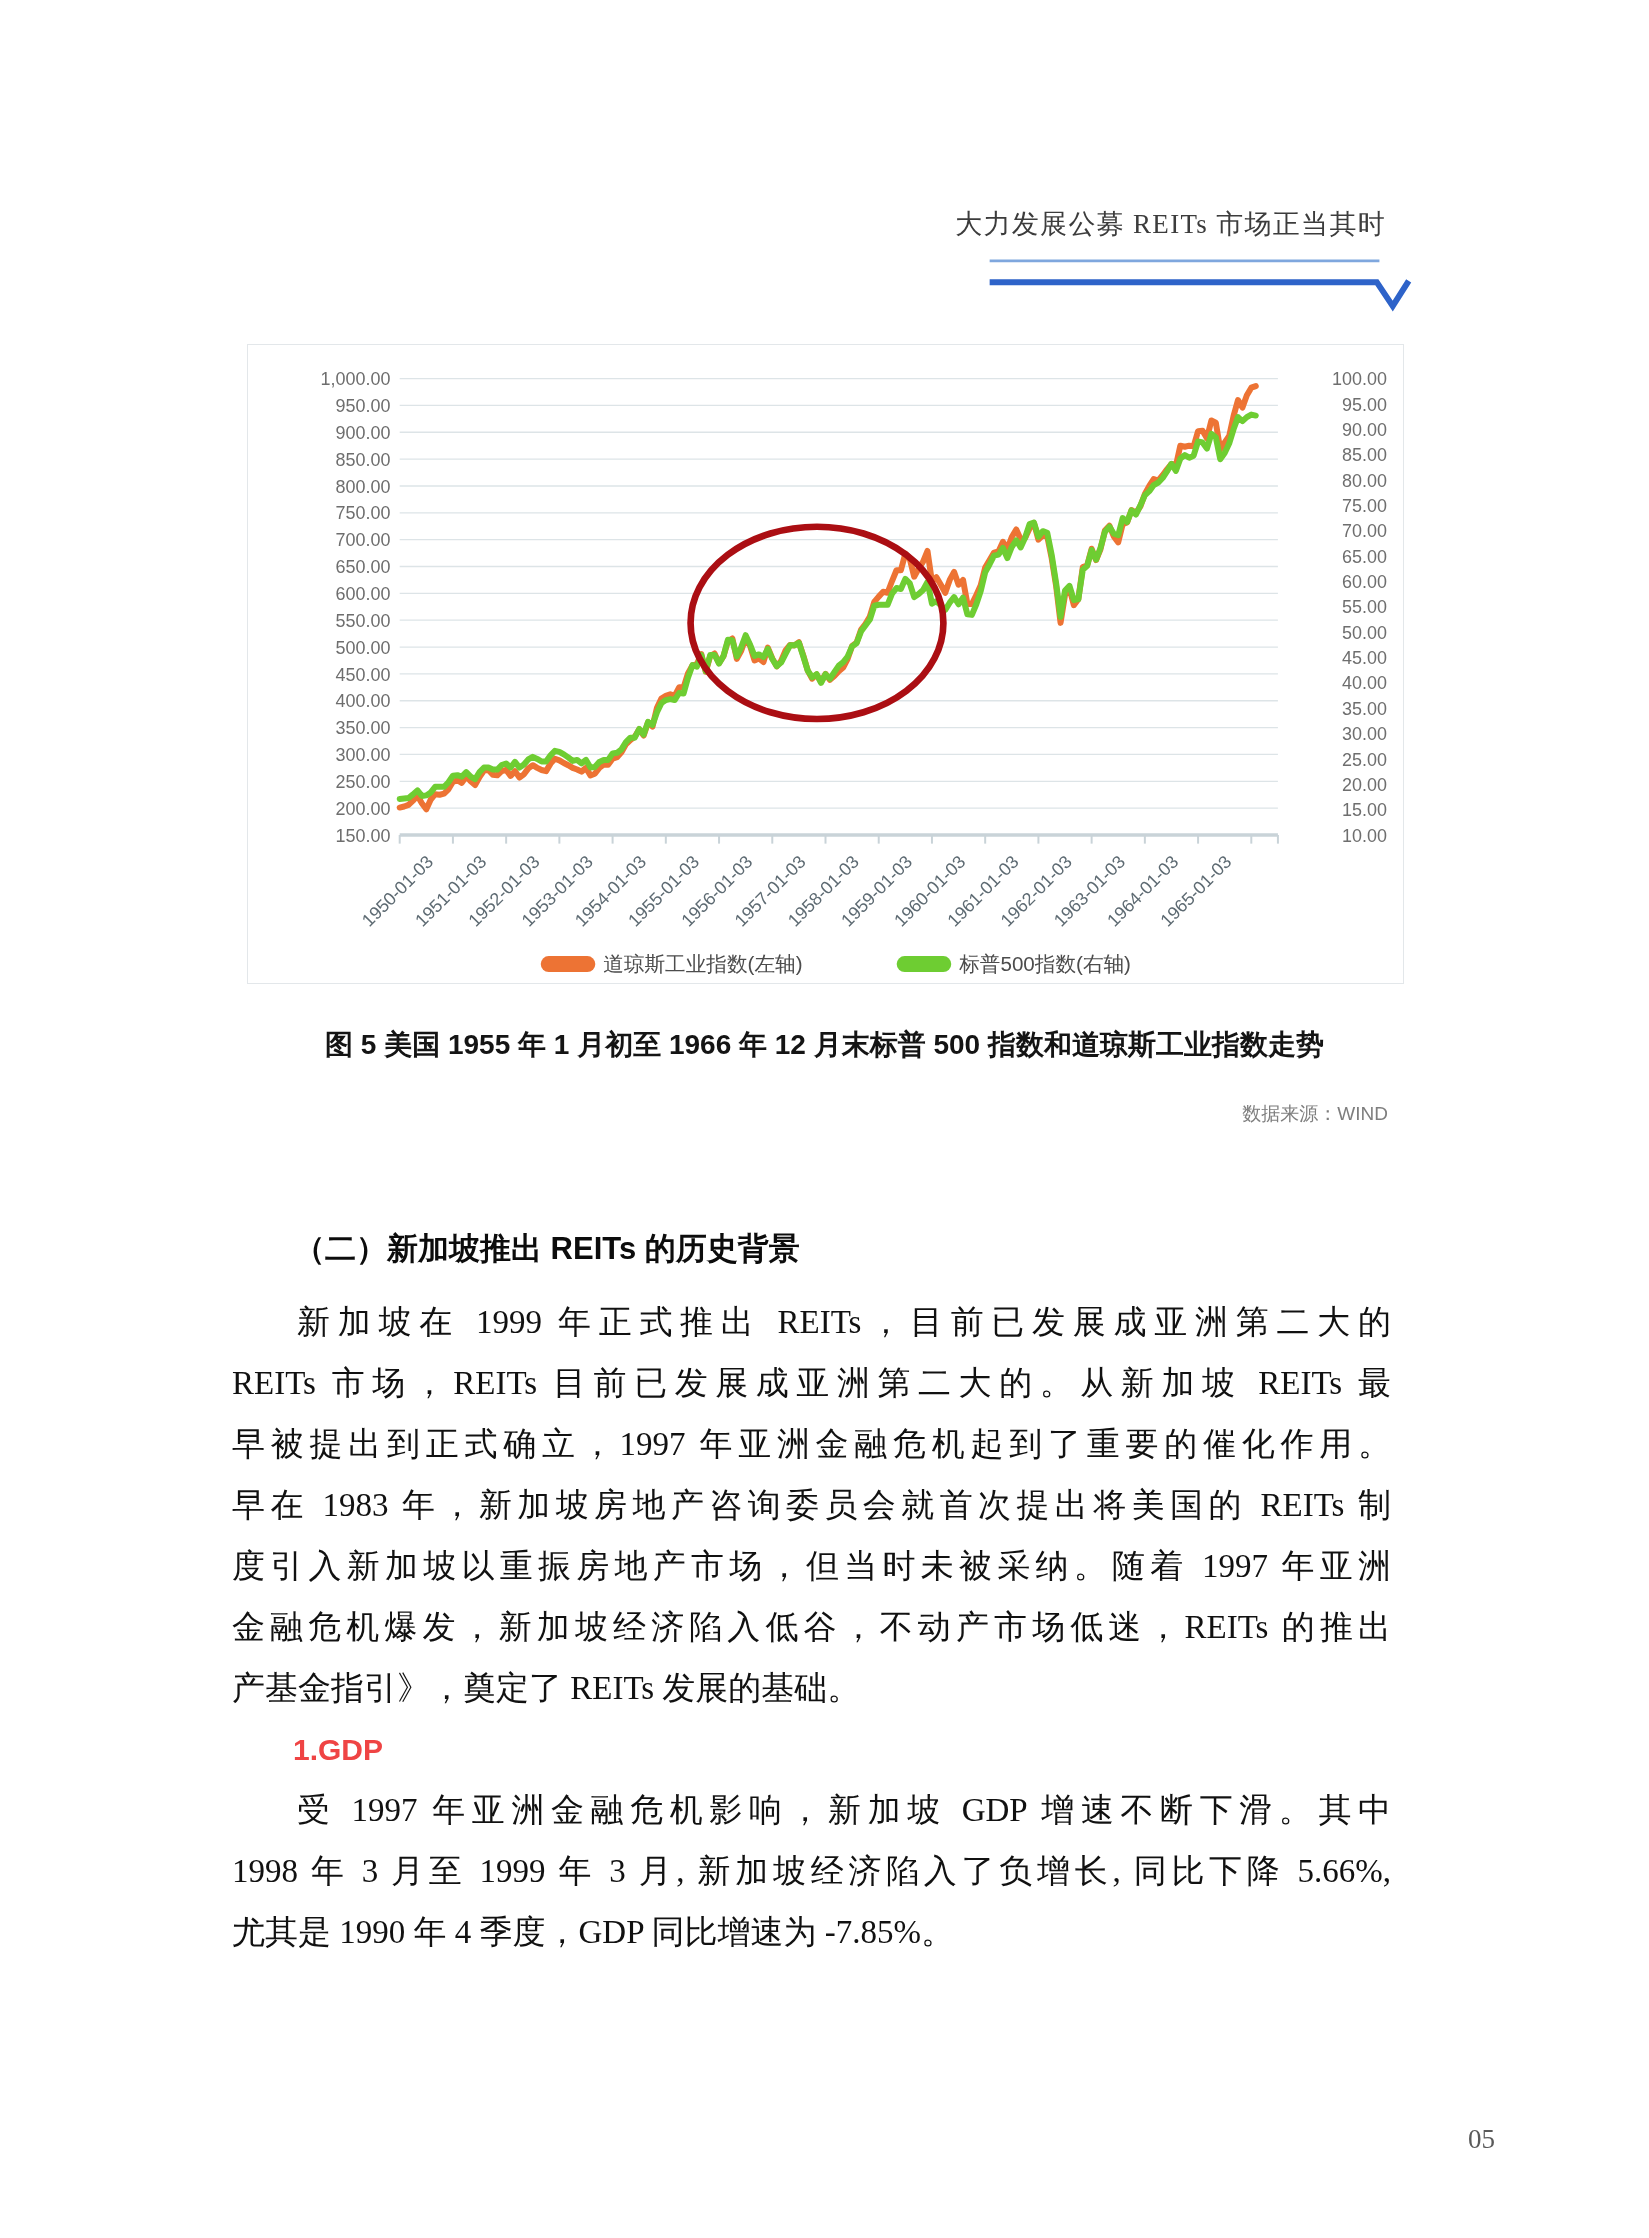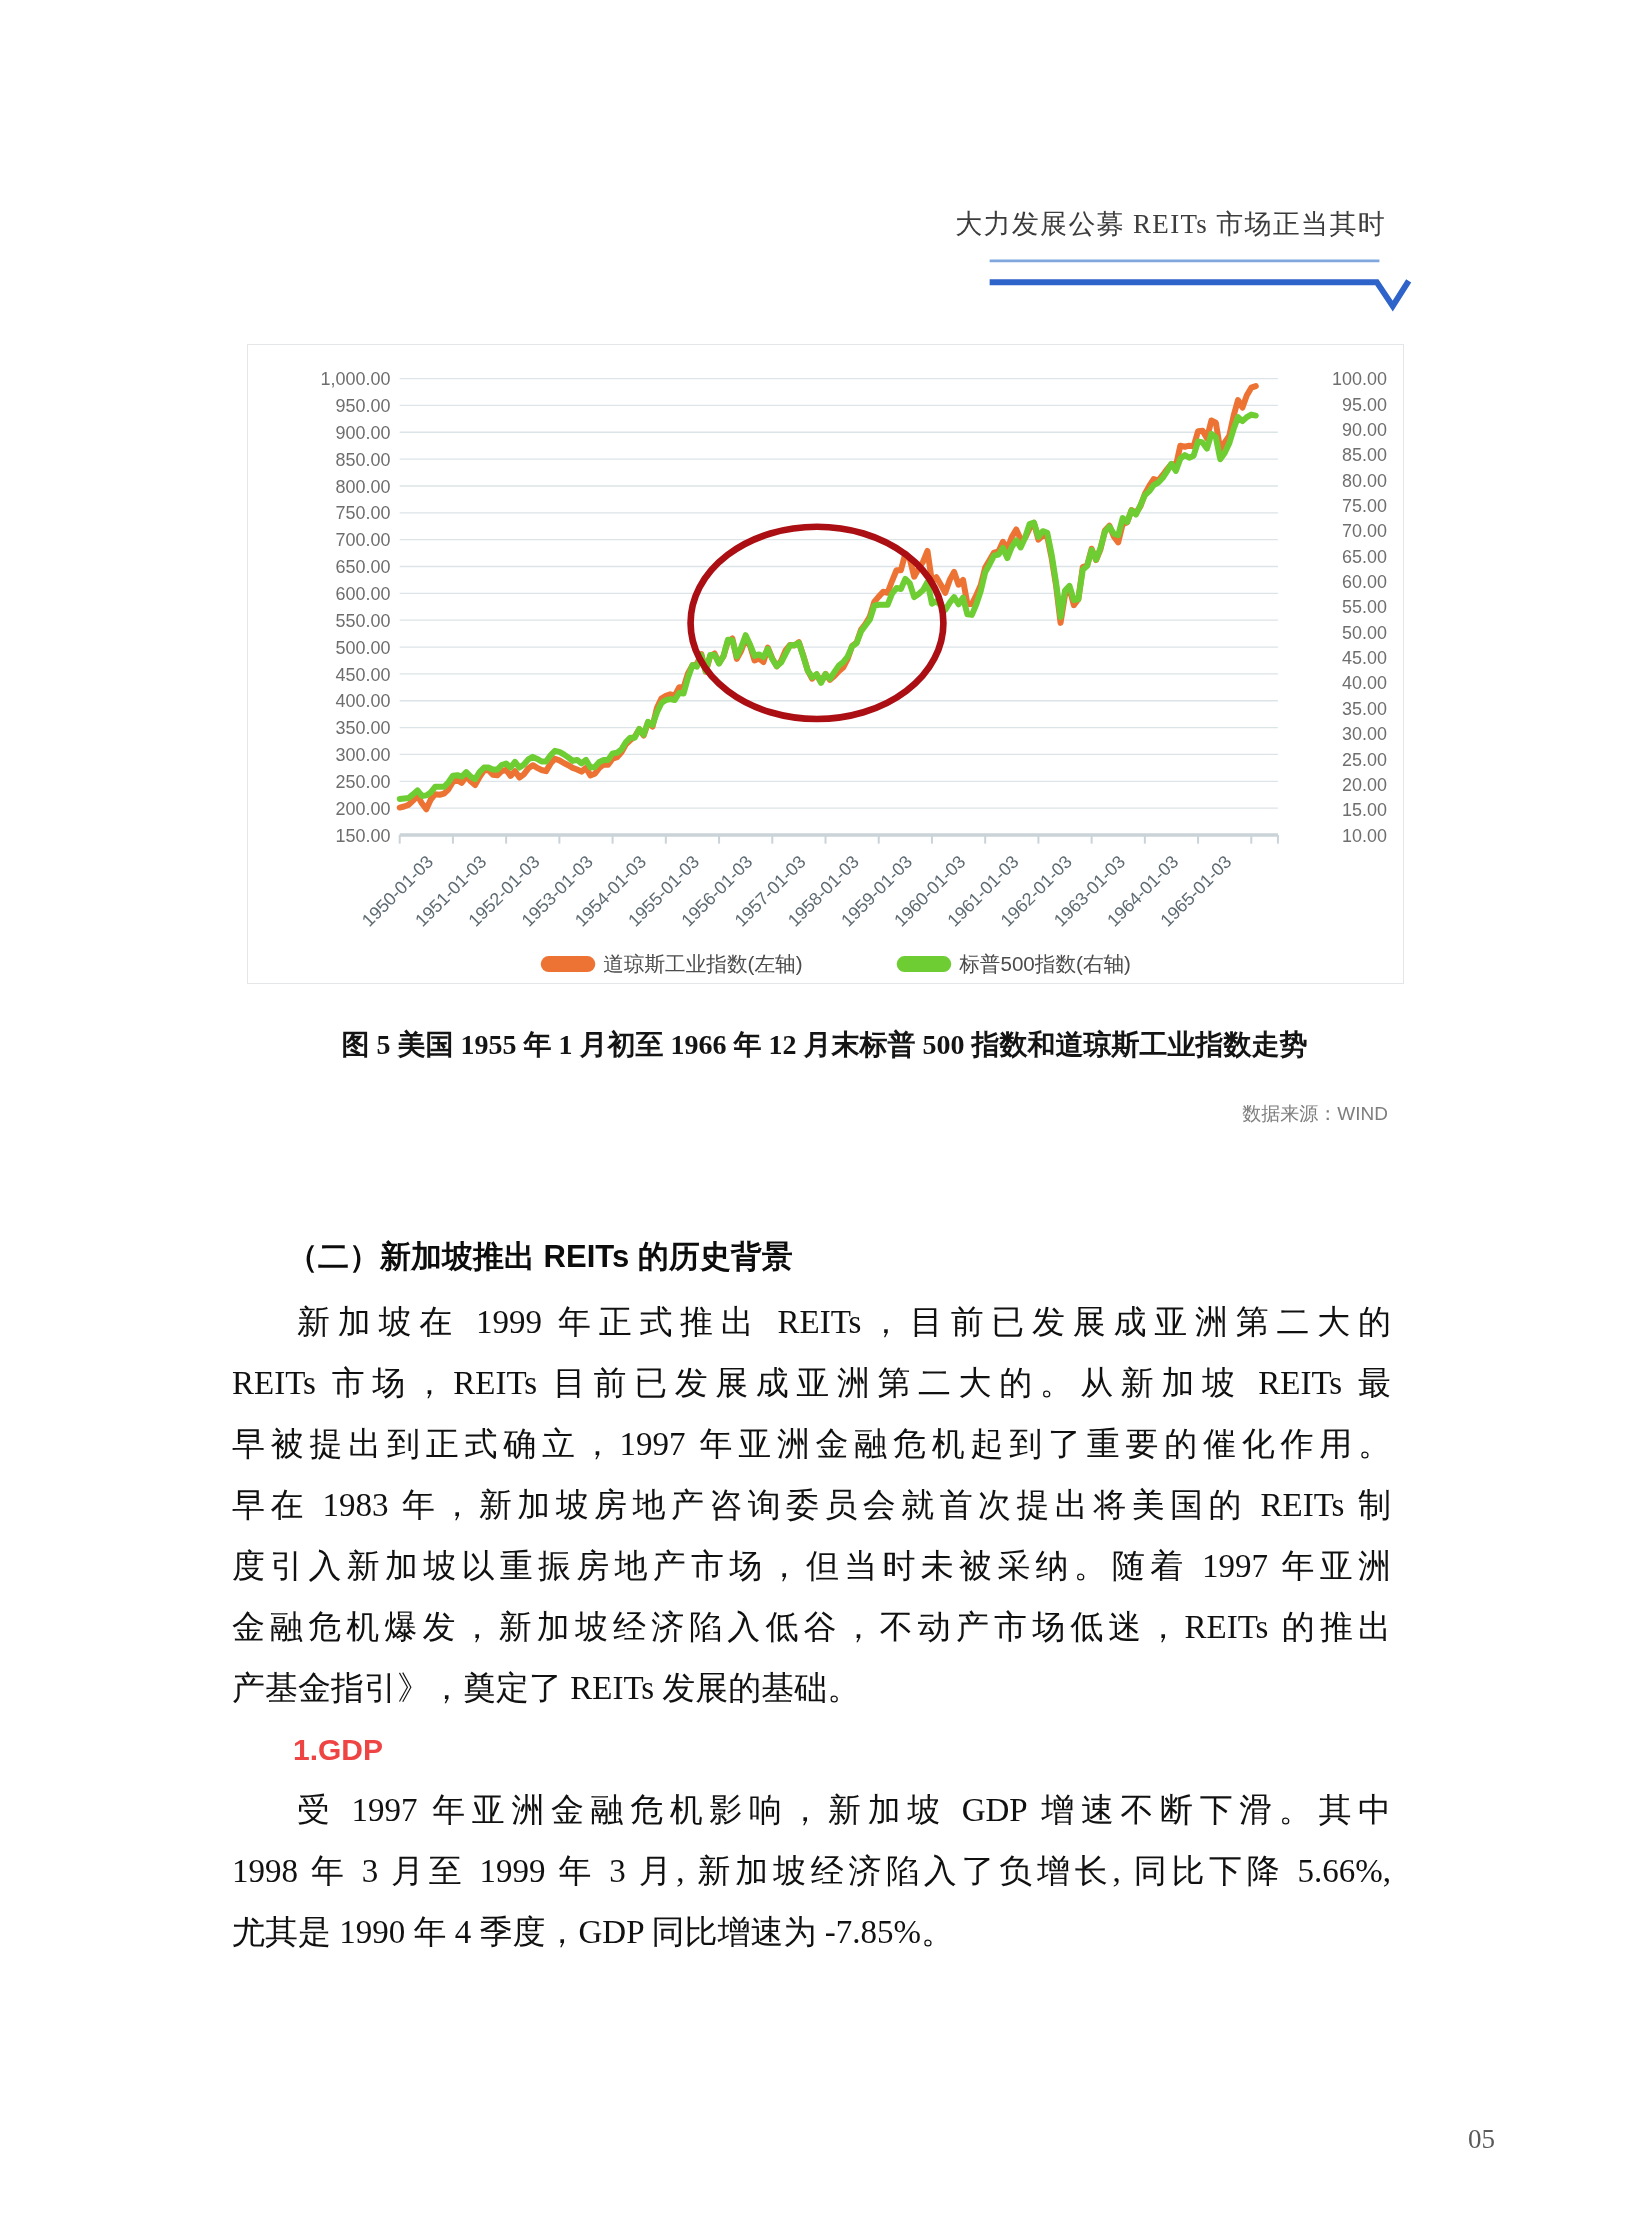--- a/index.html
+++ b/index.html
@@ -8,28 +8,28 @@
 
   .hdr-title{position:absolute;top:206px;right:263px;font-size:27px;color:#3c3c3c;
              letter-spacing:1.3px;white-space:nowrap;}
   .hdr-underline{position:absolute;left:983px;top:250px;width:439px;height:67px;}
 
   .chart-card{position:absolute;left:247px;top:344px;width:1157px;height:640px;
               background:#ffffff;border:1.3px solid #e3e7ea;box-sizing:border-box;}
   .chart-card svg{display:block;width:100%;height:100%;}
 
   .fig-caption{position:absolute;top:1026px;left:0;width:1649px;text-align:center;
-               font-family:Liberation Serif, serif;
+               font-family:Liberation Sans, sans-serif;
                font-size:28px;font-weight:bold;color:#141414;}
   .fig-source{position:absolute;top:1101px;right:261px;font-size:19px;color:#7e7e7e;
               font-family:"Liberation Sans","DejaVu Sans",sans-serif;}
 
-  .section-heading{position:absolute;top:1228px;left:287px;
+  .section-heading{position:absolute;top:1228px;left:294px;
                    font-family:"Liberation Sans","DejaVu Sans",sans-serif;
-                   font-size:31px;font-weight:bold;color:#0c0c0c;white-space:nowrap;margin-top:8px;}
+                   font-size:31px;font-weight:bold;color:#0c0c0c;white-space:nowrap;}
 
   .body-text{position:absolute;left:232px;top:1292px;width:1159px;font-size:33px;color:#111111;}
   .bline{height:61px;line-height:61px;white-space:nowrap;}
   .bline.just{text-align:justify;text-align-last:justify;white-space:normal;
               height:61px;line-height:61px;overflow:hidden;}
   .bline.indent{text-indent:65px;}
   .sub-heading{font-family:Liberation Sans, sans-serif;font-weight:bold;
                font-size:30px;height:61px;line-height:61px;padding-left:61px;color:#ef4444;}
 
   .page-num{position:absolute;top:2124px;right:154px;font-size:27px;color:#5a5a5a;

